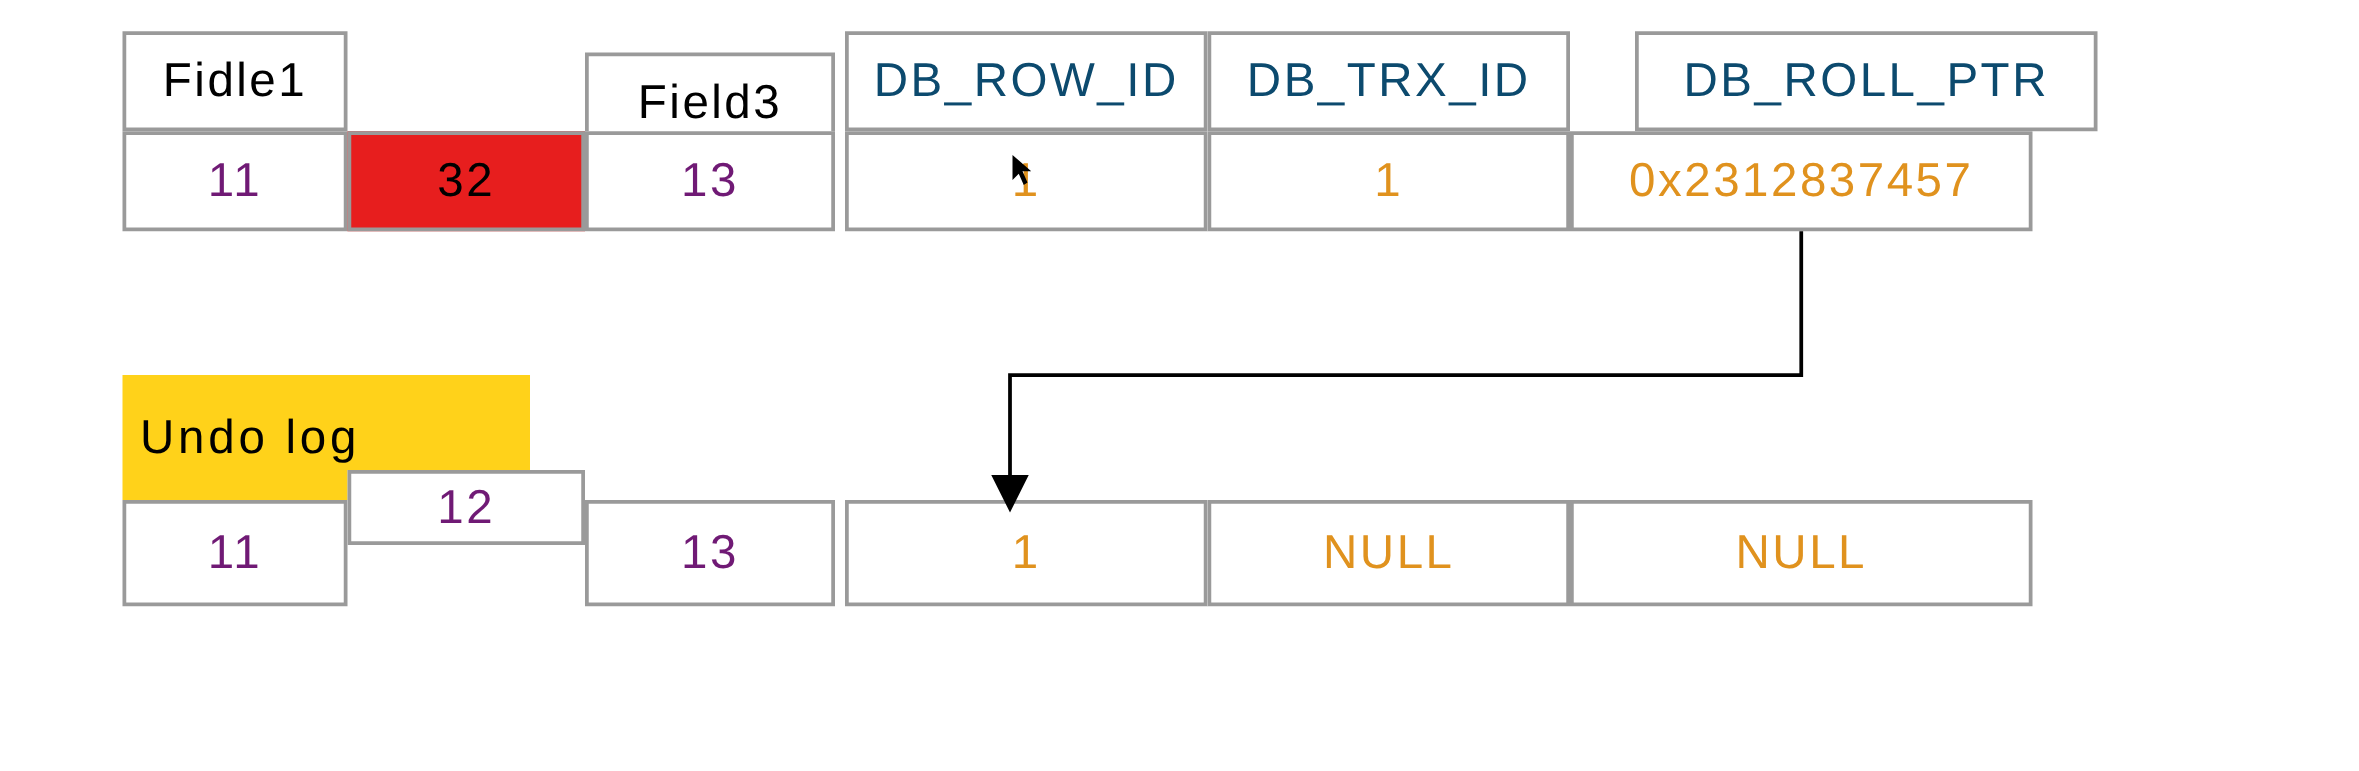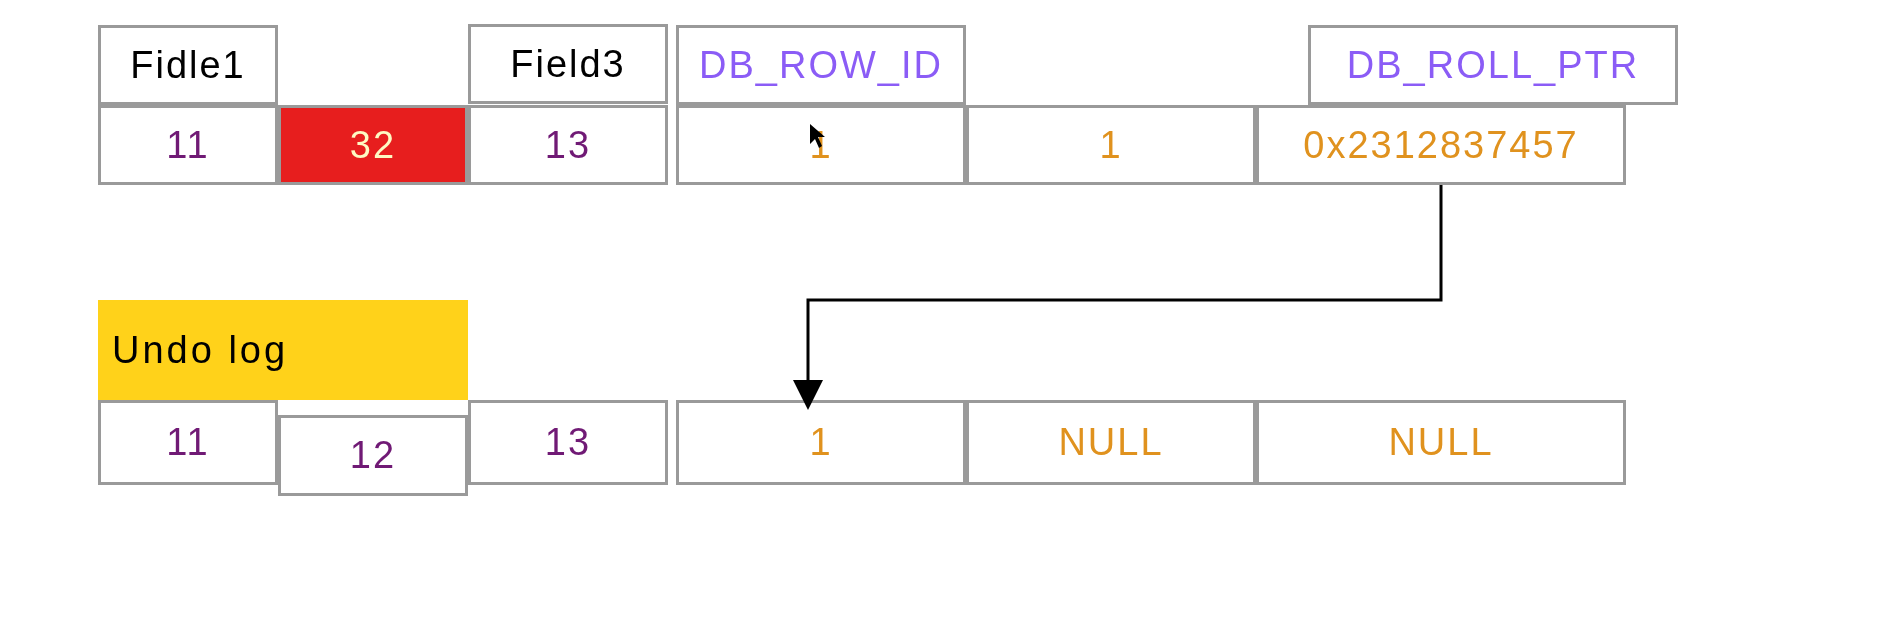--- a/index.html
+++ b/index.html
@@ -22,24 +22,24 @@
     border: 3px solid #9a9a9a;
     background: #ffffff;
     display: flex;
     align-items: center;
     justify-content: center;
     letter-spacing: 2px;
     text-align: center;
     white-space: nowrap;
   }
   .hdr-black { color: #000; font-weight: 500; }
-  .hdr-blue  { color: #8b5cf6; font-weight: 500; }
+  .hdr-blue  { color: #0c4a6e; font-weight: 500; }
   .val-black { color: #701a75; }
   .val-orange { color: #e0921e; }
-  .red-bg { background: #e71e1e; color: #fef9c3; }
+  .red-bg { background: #e71e1e; color: #000000; }
   .undo-label {
     position: absolute;
     box-sizing: border-box;
     background: #ffd21a;
     color: #000;
     display: flex;
     align-items: center;
     padding-left: 14px;
     letter-spacing: 3px;
   }
@@ -57,35 +57,36 @@
     height: 28px;
     pointer-events: none;
   }
 </style>
 </head>
 <body>
 
 <div class="stage">
 
   <div class="cell hdr-black" style="left:50px;  top:25px; width:180px; height:80px;">Fidle1</div>
-  <div class="cell hdr-black" style="left:420px; top:24px; width:200px; height:80px;">Field3</div>
+  <div class="cell hdr-black" style="left:420px; top:42px; width:200px; height:80px;">Field3</div>
   <div class="cell hdr-blue" style="left:628px; top:25px; width:290px; height:80px;">DB_ROW_ID</div>
+  <div class="cell hdr-blue" style="left:918px; top:25px; width:290px; height:80px;">DB_TRX_ID</div>
   <div class="cell hdr-blue" style="left:1260px;top:25px; width:370px; height:80px;">DB_ROLL_PTR</div>
 
   <div class="cell val-black" style="left:50px;  top:105px; width:180px; height:80px;">11</div>
   <div class="cell red-bg" style="left:230px; top:105px; width:190px; height:80px;">32</div>
   <div class="cell val-black" style="left:420px; top:105px; width:200px; height:80px;">13</div>
   <div class="cell val-orange" style="left:628px; top:105px; width:290px; height:80px;">1</div>
   <div class="cell val-orange" style="left:918px; top:105px; width:290px; height:80px;">1</div>
   <div class="cell val-orange" style="left:1208px;top:105px; width:370px; height:80px;">0x2312837457</div>
 
-  <div class="undo-label" style="left:50px; top:300px; width:370px; height:100px;">Undo log</div>
+  <div class="undo-label" style="left:50px; top:300px; width:326px; height:100px;">Undo log</div>
 
   <div class="cell val-black" style="left:50px;  top:400px; width:180px; height:85px;">11</div>
-  <div class="cell val-black" style="left:230px; top:415px; width:190px; height:81px;">12</div>
+  <div class="cell val-black" style="left:230px; top:376px; width:190px; height:60px;">12</div>
   <div class="cell val-black" style="left:420px; top:400px; width:200px; height:85px;">13</div>
   <div class="cell val-orange" style="left:628px; top:400px; width:290px; height:85px;">1</div>
   <div class="cell val-orange" style="left:918px; top:400px; width:290px; height:85px;">NULL</div>
   <div class="cell val-orange" style="left:1208px;top:400px; width:370px; height:85px;">NULL</div>
 
   <svg class="arrow">
     <defs>
       <marker id="arrowhead" markerWidth="10" markerHeight="10" refX="5" refY="5" orient="auto">
         <path d="M0,0 L10,5 L0,10 Z" fill="#000"></path>
       </marker>

